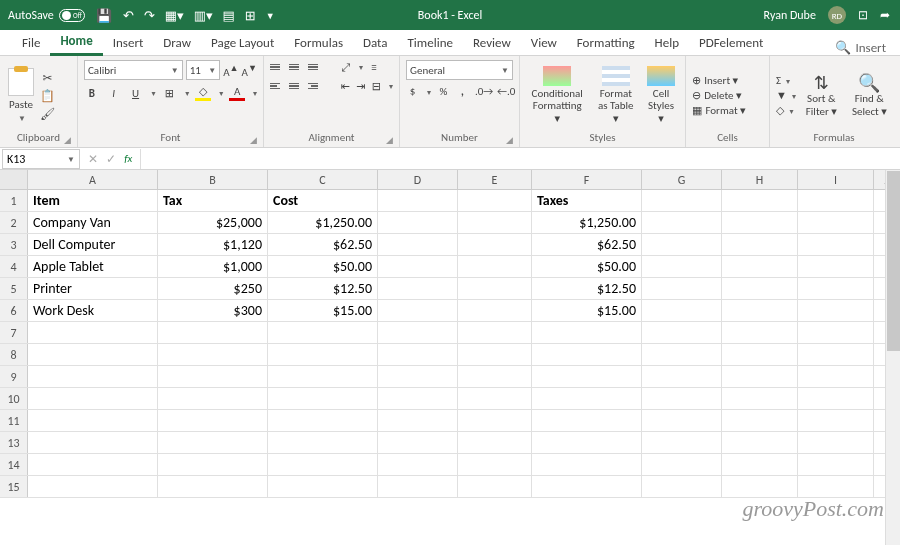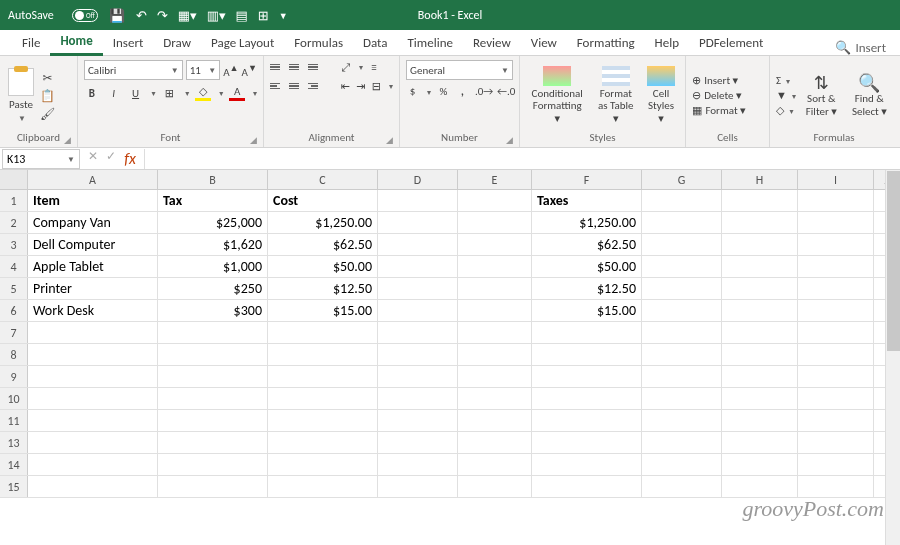--- a/index.html
+++ b/index.html
@@ -1,18 +1,18 @@
 <!DOCTYPE html>
 <html><head>
 <meta charset="utf-8">
 <style>
 *{box-sizing:border-box;margin:0;padding:0;font-family:"Segoe UI",Calibri,Arial,sans-serif}
 body{width:900px;height:545px;background:#fff;overflow:hidden;font-size:12px;position:relative}
 .titlebar{height:30px;background:#217346;display:flex;align-items:center;color:#fff;font-size:12px}
-.titlebar .autosave{display:flex;align-items:flex-end;margin-left:8px;gap:18px}
+.titlebar .autosave{display:flex;align-items:flex-end;margin-left:8px;gap:5px}
 .toggle{width:26px;height:13px;border:1px solid #fff;border-radius:7px;display:flex;align-items:center;padding:0 2px;font-size:8px;justify-content:space-between}
 .toggle .knob{width:9px;height:9px;border-radius:50%;background:#fff}
 .qat{display:flex;gap:10px;margin-left:12px;align-items:center}
 .qat span{font-size:13px;cursor:pointer}
 .doc-title{position:absolute;left:50%;transform:translateX(-50%);font-size:12px}
 .user-area{margin-left:auto;display:flex;align-items:center;gap:12px;margin-right:10px}
 .avatar{width:18px;height:18px;border-radius:50%;background:#8a9b6e;display:flex;align-items:center;justify-content:center;font-size:9px}
 .menubar{height:26px;background:#fff;display:flex;align-items:flex-end;border-bottom:1px solid #d4d4d4;padding-left:12px;font-size:13px;color:#444}
 .menubar .tab{padding:5px 10px;cursor:pointer}
 .menubar .tab.active{color:#217346;border-bottom:3px solid #217346;font-weight:600;margin-bottom:-1px}
@@ -35,21 +35,21 @@
 .align-grid{display:grid;grid-template-columns:repeat(3,16px);gap:3px}
 .align-grid span{width:16px;height:14px;display:flex;flex-direction:column;justify-content:center;gap:1px}
 .align-grid span i{height:1.5px;background:#666;display:block}
 .big-btn{display:flex;flex-direction:column;align-items:center;text-align:center;cursor:pointer;padding:2px 4px;font-size:11px;line-height:1.15}
 .swatch{width:28px;height:20px;margin-bottom:2px}
 .cells-col{display:flex;flex-direction:column;gap:2px}
 .cells-col div{display:flex;align-items:center;gap:3px;cursor:pointer}
 .namebox-row{height:22px;display:flex;align-items:center;border-bottom:1px solid #d4d4d4;background:#fff;font-size:12px}
 .namebox{width:78px;height:20px;border:1px solid #ccc;margin-left:2px;padding:0 4px;display:flex;align-items:center;justify-content:space-between;background:#fff}
 .fx-btns{display:flex;gap:8px;margin:0 8px;color:#aaa}
-.fx{font-style:italic;color:#c2410c;font-size:16px}
+.fx{font-style:italic;color:#15803d;font-size:11px}
 .fbar{flex:1;height:20px;border-left:1px solid #ddd;padding-left:6px}
 .sheet{position:relative}
 .colhead{display:flex;height:20px;background:#f0f0f0;border-bottom:1px solid #ccc}
 .corner{width:28px;border-right:1px solid #ccc;background:#e8e8e8}
 .ch{border-right:1px solid #ccc;text-align:center;font-size:12px;color:#555;line-height:20px}
 .cA{width:130px}.cB{width:110px}.cC{width:110px}.cD{width:80px}.cE{width:74px}.cF{width:110px}.cG{width:80px}.cH{width:76px}.cI{width:76px}.cJ{width:26px}
 .row{display:flex;height:22px;border-bottom:1px solid #e0e0e0}
 .rh{width:28px;background:#f0f0f0;border-right:1px solid #ccc;text-align:center;font-size:12px;color:#555;line-height:22px}
 .cell{border-right:1px solid #e0e0e0;padding:0 5px;font-size:14px;line-height:22px;font-family:Calibri,Arial;white-space:nowrap;overflow:hidden}
 .bold{font-weight:700}
@@ -73,20 +73,26 @@
     <span>💾</span>
     <span>↶</span>
     <span>↷</span>
     <span>▦▾</span>
     <span>▥▾</span>
     <span>▤</span>
     <span>⊞</span>
     <span style="font-size:9px">▼</span>
   </div>
   <div class="doc-title">Book1 - Excel</div>
+  <div class="user-area">
+    <span>Ryan Dube</span>
+    <span class="avatar">RD</span>
+    <span>⊡</span>
+    <span>➦</span>
+  </div>
 </div>
 
 <div class="menubar">
   <div class="tab">File</div>
   <div class="tab active">Home</div>
   <div class="tab">Insert</div>
   <div class="tab">Draw</div>
   <div class="tab">Page Layout</div>
   <div class="tab">Formulas</div>
   <div class="tab">Data</div>
@@ -339,21 +345,21 @@
         <div class="cell cE"></div>
         <div class="cell cF ra">$1,250.00</div>
         <div class="cell cG"></div>
         <div class="cell cH"></div>
         <div class="cell cI"></div>
         <div class="cell cJ"></div>
       </div>
       <div class="row">
         <div class="rh">3</div>
         <div class="cell cA">Dell Computer</div>
-        <div class="cell cB ra">$1,620</div>
+        <div class="cell cB ra">$1,120</div>
         <div class="cell cC ra">$62.50</div>
         <div class="cell cD"></div>
         <div class="cell cE"></div>
         <div class="cell cF ra">$62.50</div>
         <div class="cell cG"></div>
         <div class="cell cH"></div>
         <div class="cell cI"></div>
         <div class="cell cJ"></div>
       </div>
       <div class="row">

